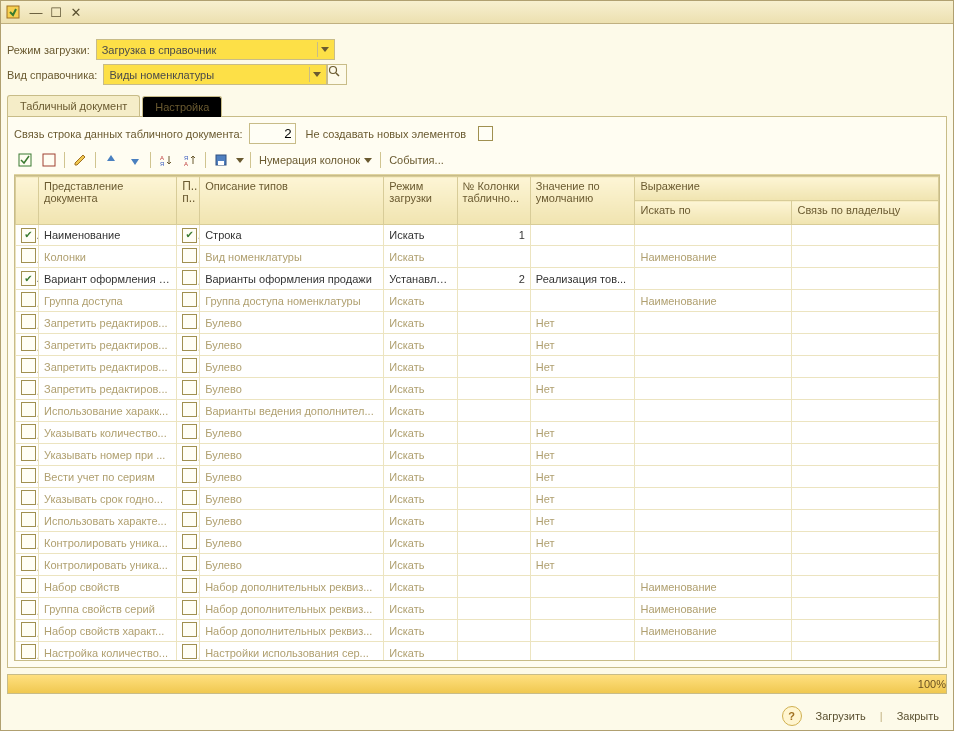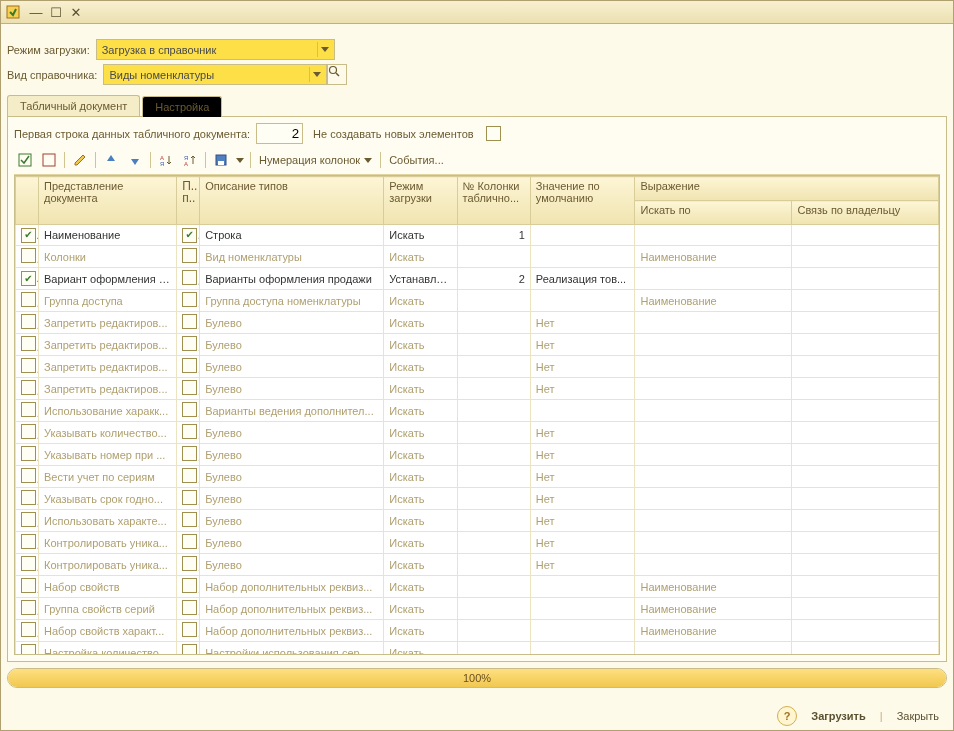--- a/index.html
+++ b/index.html
@@ -30,27 +30,27 @@
 .tb-text .dd{margin-left:3px}
 .gridwrap{flex:1;border:1px solid #c8bc88;overflow:auto;background:#fff}
 table.grid{border-collapse:collapse;width:100%;table-layout:fixed}
 .grid th{background:linear-gradient(#fdf5d5,#f0e4b0);border:1px solid #d8cc98;padding:3px 5px;font-weight:normal;color:#6a5a30;text-align:left;vertical-align:top;height:17px;position:sticky;top:0}
 .grid th.sub{top:24px}
 .grid td{border:1px solid #ece4c0;padding:2px 5px;height:16px;white-space:nowrap;overflow:hidden;text-overflow:ellipsis;vertical-align:middle}
 .grid tr.disabled td{color:#b0a070}
 .grid tr.enabled td{color:#333}
 .col-chk{width:22px;text-align:center;padding:0}
 .col-chk .chk{margin:0 auto}
-.progress{height:18px;border:1px solid #c8bc88;background:#fffef5;margin:6px 0 14px 0;display:flex;align-items:center;justify-content:center;position:relative;border-radius:10px;overflow:hidden}
+.progress{height:18px;border:1px solid #c8bc88;background:#fffef5;margin:6px 0 8px 0;display:flex;align-items:center;justify-content:flex-end;position:relative;border-radius:0;overflow:hidden}
 .progress .bar{position:absolute;left:0;top:0;bottom:0;background:linear-gradient(#ffe080,#f0c850);width:100%}
 .progress .txt{position:relative;color:#6a5020}
 .footer{display:flex;align-items:center;justify-content:flex-end;padding:4px 6px;gap:6px}
 .help-btn{width:18px;height:18px;border:1px solid #d0b050;border-radius:50%;display:flex;align-items:center;justify-content:center;color:#a07020;font-weight:bold;cursor:pointer;background:#fff5d0}
 .flat-btn{padding:3px 8px;cursor:pointer;color:#5a5030}
-.flat-btn.primary{font-weight:bold}
+.flat-btn.primary{font-weight:normal}
 .tri{width:0;height:0;border-left:4px solid transparent;border-right:4px solid transparent;border-top:5px solid #6a5a30}
 </style>
 </head>
 <body>
 
 <div class="window">
   <div class="titlebar">
     <span class="icon">
       <svg width="14" height="14" viewBox="0 0 14 14">
           <rect x="1" y="1" width="12" height="12" fill="#f7d050" stroke="#a07020"></rect>
@@ -88,21 +88,21 @@
       </span>
     </div>
 
     <div class="tabs">
       <div class="tab">Табличный документ</div>
       <div class="tab active">Настройка</div>
     </div>
 
     <div class="tabpane">
       <div class="subrow">
-        <span class="label">Первая строка данных табличного документа:</span>
+        <span class="label">Связь строка данных табличного документа:</span>
         <input class="numinput" value="2" style="">
         <span class="label" style="margin-left:10px">Не создавать новых элементов</span>
         <span class="chk" style="margin-left:6px"></span>
       </div>
 
       <div class="toolbar">
         <span class="icon-btn">
             <svg width="14" height="14">
               <rect x="1" y="1" width="12" height="12" fill="none" stroke="#3a7a30"></rect>
               <path d="M3 7 L6 10 L11 3" stroke="#3a7a30" fill="none" stroke-width="1.5"></path>

